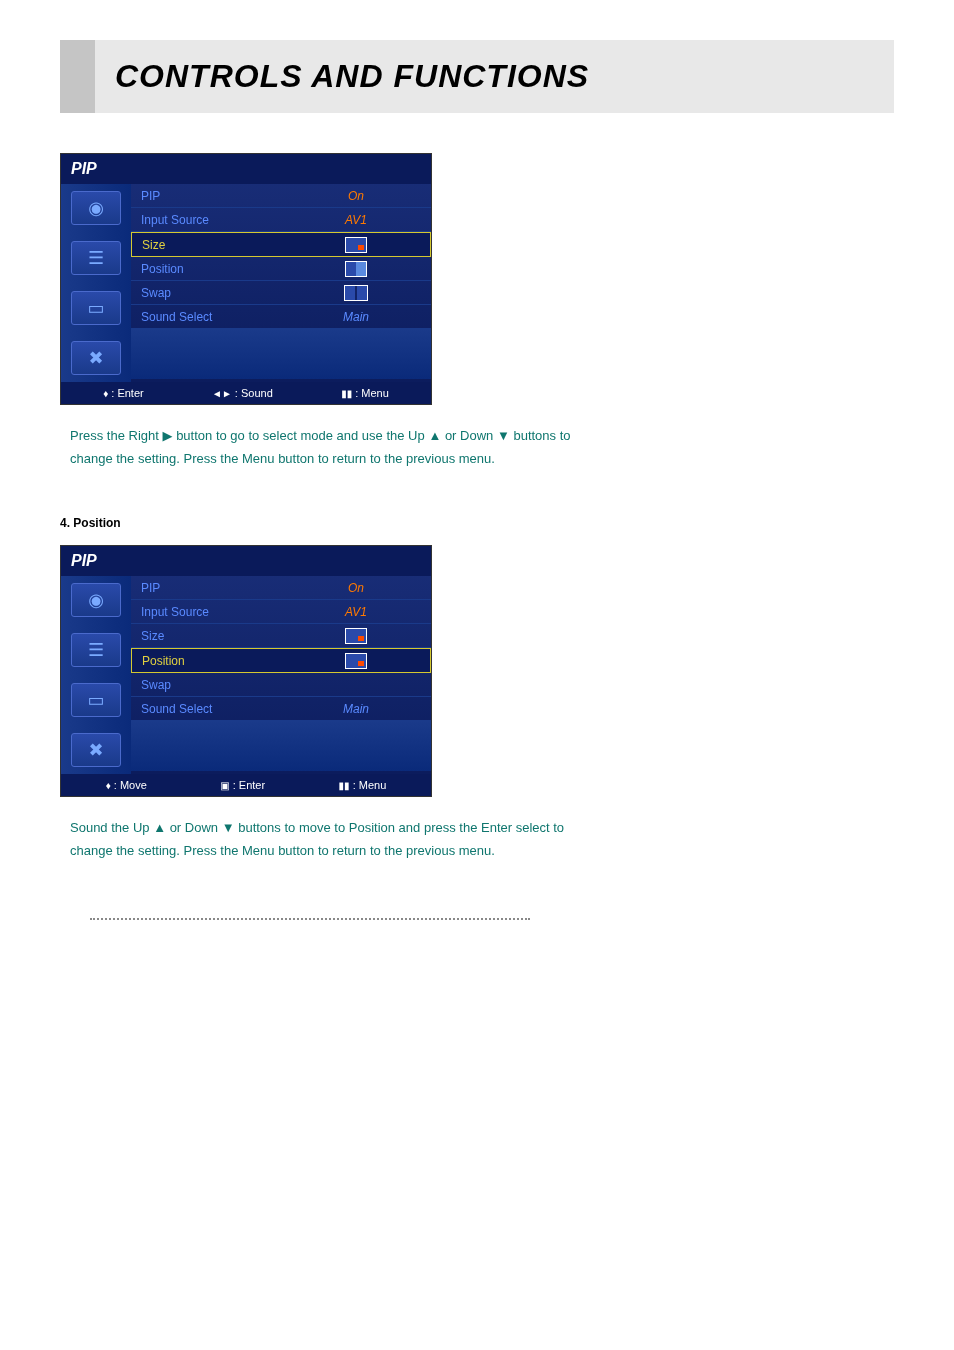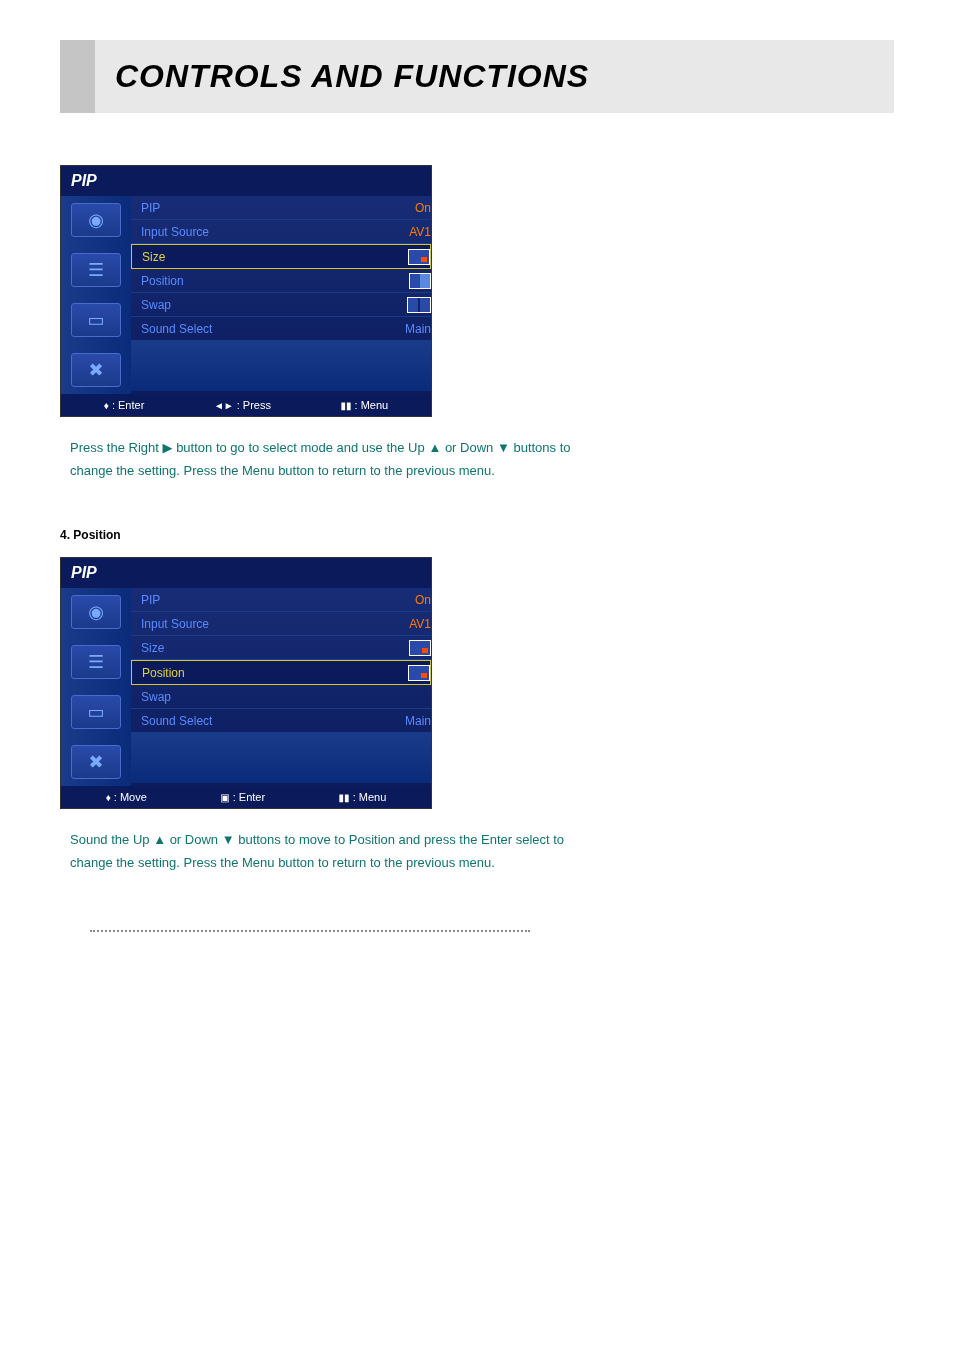--- a/index.html
+++ b/index.html
@@ -4,21 +4,21 @@
   <style>
     body {
       margin: 0;
       padding: 40px 60px;
       font-family: Arial, sans-serif;
       background: #fff;
       width: 834px;
     }
     .header-bar {
       display: flex;
-      margin-bottom: 52px;
+      margin-bottom: 40px;
     }
     .header-accent {
       width: 35px;
       background: #c5c5c5;
     }
     .header-main {
       flex: 1;
       background: #e8e8e8;
       padding: 18px 20px;
     }
@@ -84,23 +84,24 @@
     .osd-label {
       width: 140px;
       padding-left: 10px;
       color: #5a8aff;
     }
     .osd-label.yellow {
       color: #e0d040;
     }
     .osd-value {
       flex: 1;
-      text-align: right;
+      text-align: center;
       color: #ff7a00;
       position: relative;
+      font-style: italic;
     }
     .osd-value.faded {
       color: #5a8aff;
     }
     .osd-mini-icon {
       display: inline-block;
       width: 20px;
       height: 14px;
       border: 1px solid #fff;
       background: #2a4aaa;
@@ -220,21 +221,21 @@
       <div class="osd-spacer"></div>
     </div>
   </div>
   <div class="osd-footer">
     <span>
         <span class="footsym">♦</span>
         <span>: Enter</span>
       </span>
     <span>
         <span class="footsym">◄►</span>
-        <span>: Press</span>
+        <span>: Sound</span>
       </span>
     <span>
         <span class="footsym">▮▮</span>
         <span>: Menu</span>
       </span>
   </div>
 </div>
 
 <div class="instruction-line">
   <span>Press the Right</span>

